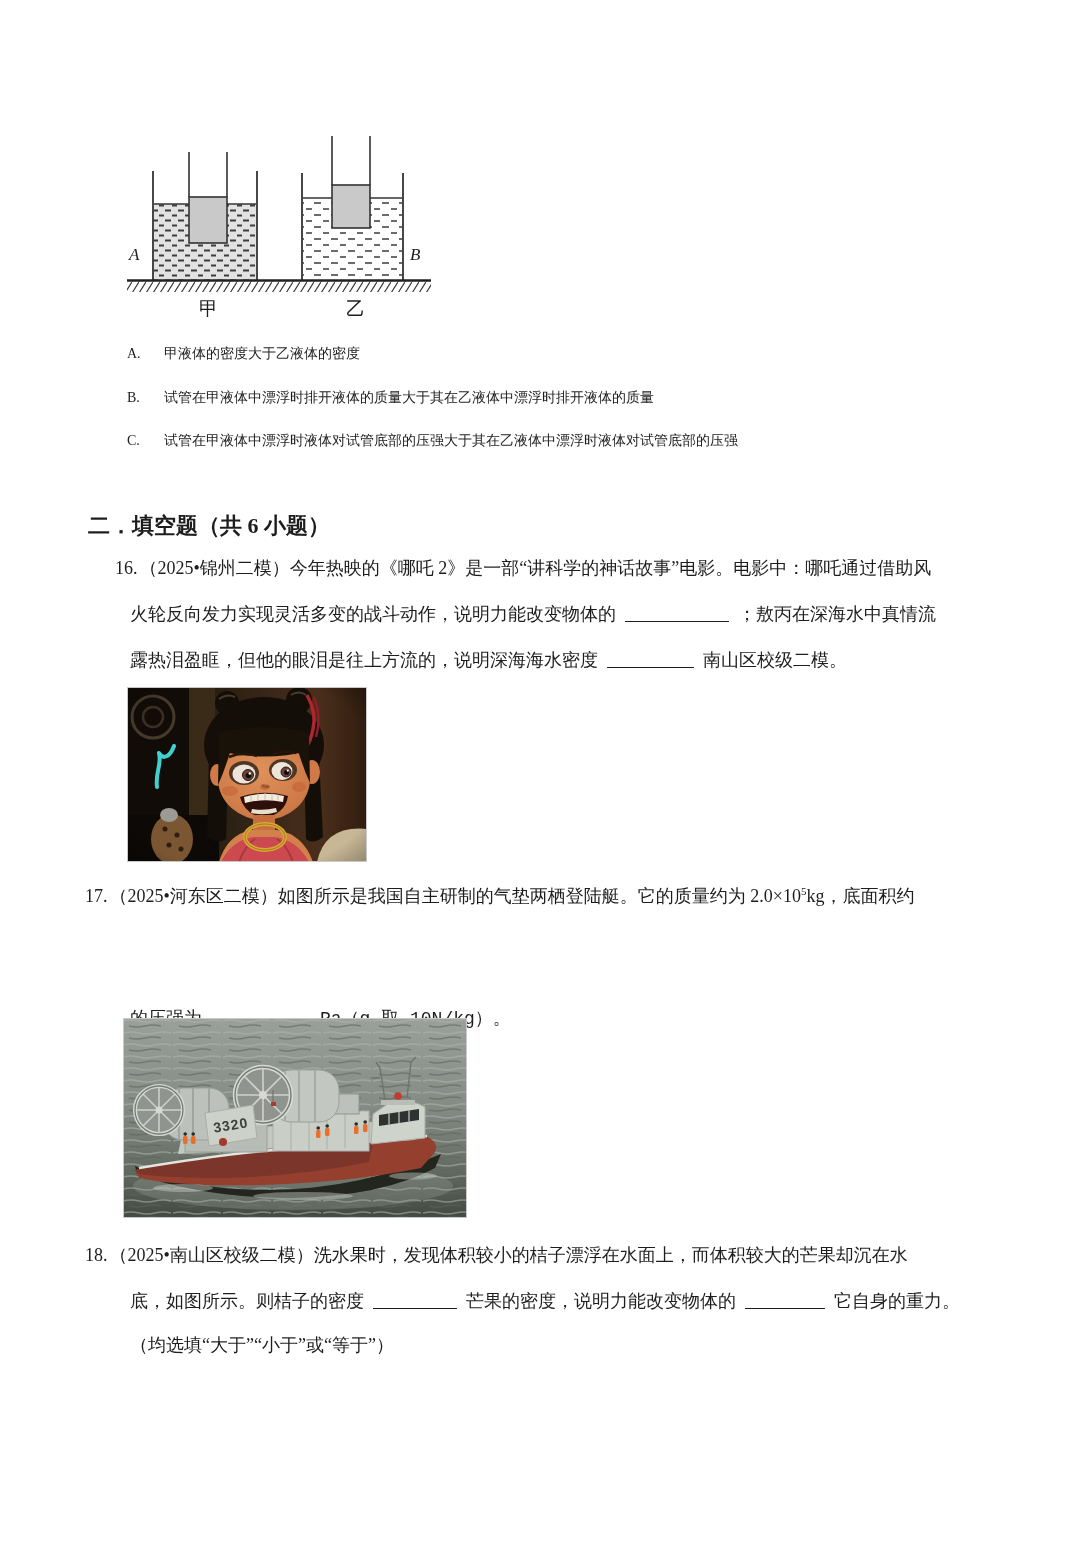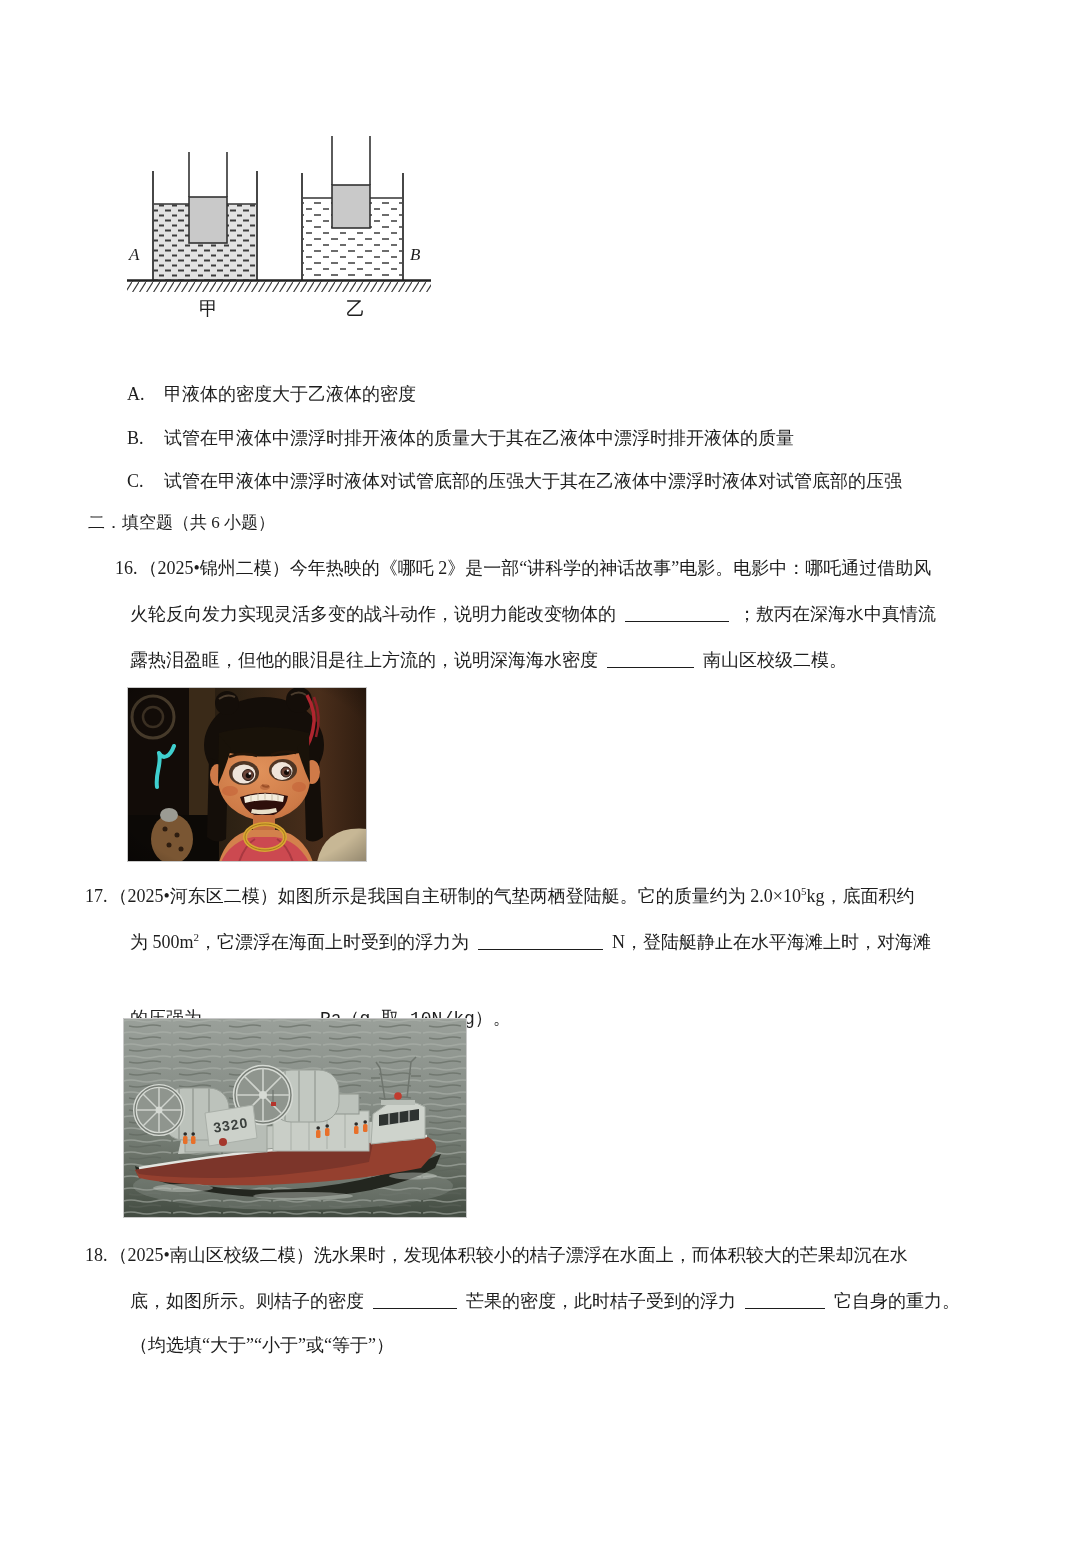--- a/index.html
+++ b/index.html
@@ -3,23 +3,23 @@
 <meta charset="utf-8">
 <style>
   html,body { margin:0; padding:0; background:#ffffff; }
   .page {
     position:relative; width:1080px; height:1546px; background:#ffffff;
     font-family:"Liberation Serif","DejaVu Serif",serif; color:#1d1d1d;
     overflow:hidden;
   }
   .qline { position:absolute; white-space:nowrap; font-size:18px; line-height:22px; }
   .qnum  { margin-right:2px; }
-  .opt   { position:absolute; white-space:nowrap; font-size:18px; line-height:22px;margin-top:40px; }
+  .opt   { position:absolute; white-space:nowrap; font-size:14px; line-height:22px; }
   .opt .lab { display:inline-block; width:37px; }
-  .sec   { position:absolute; font-weight:normal; font-size:17px; white-space:nowrap; }
+  .sec   { position:absolute; font-weight:bold; font-size:22px; white-space:nowrap; }
   .blank { display:inline-block; height:14px; border-bottom:1.6px solid #1d1d1d;
            margin:0 9px; vertical-align:-2px; }
   sup    { font-size:11px; line-height:0; }
   .figure { position:absolute; }
   .figure svg { display:block; }
   .footer { position:absolute; left:0; right:0; text-align:center; font-size:17px; }
   .footer .num { font-family:"Liberation Sans","DejaVu Sans",sans-serif; font-weight:bold; }
 </style>
 </head>
 <body>
@@ -191,23 +191,20 @@
         <ellipse cx="138" cy="150" rx="20" ry="13" fill="none" stroke="#a67a1d" stroke-width="1"></ellipse>
       </g>
       <rect x="0" y="0" width="240" height="175" fill="url(#vign)"></rect>
       <rect x="0.5" y="0.5" width="239" height="174" fill="none" stroke="#c9c9c9" stroke-width="1"></rect>
     </svg>
   </div>
 
   <div class="qline" style="left:85px; top:885px;">
     <span class="qnum">17.</span><span>（2025•河东区二模）如图所示是我国自主研制的气垫两栖登陆艇。它的质量约为 2.0×10</span><sup>5</sup><span>kg，底面积约</span>
   </div>
-  <div class="qline" style="left:130px; top:931px;">
-    <span>为 500m</span><sup>2</sup><span>，它漂浮在海面上时受到的浮力为</span><span class="blank" style="width:125px;"></span><span>N，登陆艇静止在水平海滩上时，对海滩</span>
-  </div>
   <div class="qline" style="left:130px; top:1008px;font-family:Liberation Mono, monospace;">
     <span>的压强为</span><span class="blank" style="width:100px;"></span><span>Pa（g 取 10N/kg）。</span>
   </div>
 
   <div class="figure" style="left:123px; top:1018px; width:344px; height:200px;">
     <svg width="344" height="200" viewBox="0 0 344 200">
       <defs>
         <linearGradient id="water" x1="0" y1="0" x2="0" y2="1">
           <stop offset="0" stop-color="#9aa09a"></stop>
             <stop offset="0.45" stop-color="#848b84"></stop>
@@ -324,20 +321,20 @@
         <ellipse cx="290" cy="158" rx="24" ry="3.5"></ellipse>
       </g>
       <rect x="0.5" y="0.5" width="343" height="199" fill="none" stroke="#c9c9c9" stroke-width="1"></rect>
     </svg>
   </div>
 
   <div class="qline" style="left:85px; top:1244px;">
     <span class="qnum">18.</span><span>（2025•南山区校级二模）洗水果时，发现体积较小的桔子漂浮在水面上，而体积较大的芒果却沉在水</span>
   </div>
   <div class="qline" style="left:130px; top:1290px;">
-    <span>底，如图所示。则桔子的密度</span><span class="blank" style="width:84px;"></span><span>芒果的密度，此时桔子受到的浮力</span><span class="blank" style="width:80px;"></span><span>它自身的重力。</span>
+    <span>底，如图所示。则桔子的密度</span><span class="blank" style="width:84px;"></span><span>芒果的密度，说明力能改变物体的</span><span class="blank" style="width:80px;"></span><span>它自身的重力。</span>
   </div>
   <div class="qline" style="left:130px; top:1334px;">
     <span>（均选填“大于”“小于”或“等于”）</span>
   </div>
 
 
 </div>
 
 </body></html>

